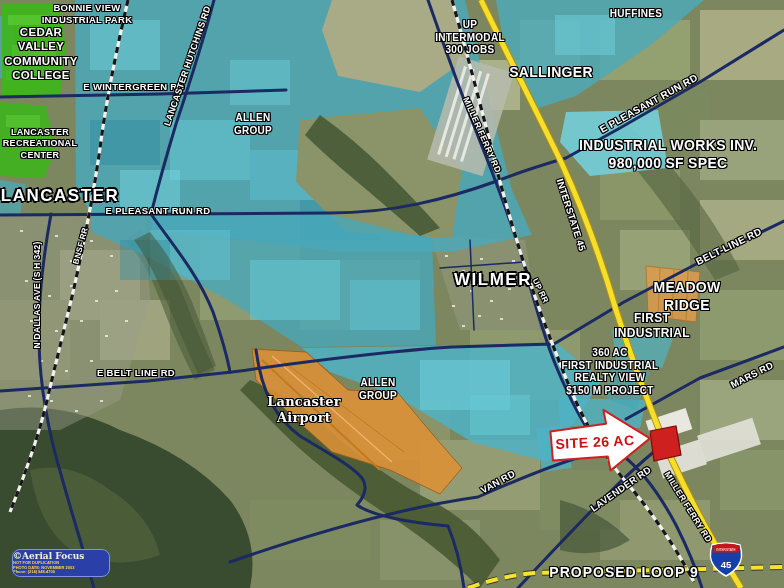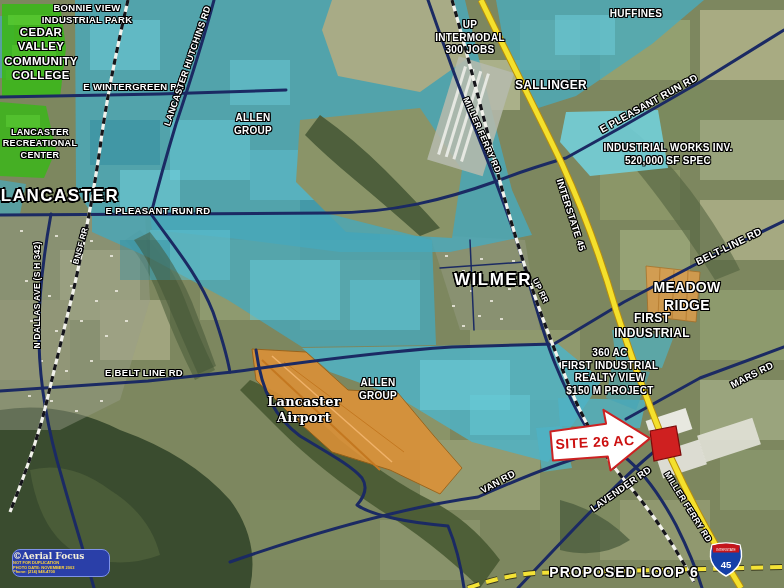--- a/index.html
+++ b/index.html
@@ -292,29 +292,29 @@
   </div>
 
   <div class="lbl" style="left:470px;top:38px;font-size:10px;">
     <div class="ln">UP</div>
     <div class="ln">INTERMODAL</div>
     <div class="ln">300 JOBS</div>
   </div>
 
   <div class="lbl" style="left:636px;top:14px;font-size:10px;">HUFFINES</div>
 
-  <div class="lbl" style="left:551px;top:85px;font-size:12px;">SALLINGER</div>
+  <div class="lbl" style="left:551px;top:73px;font-size:14px;">SALLINGER</div>
 
   <div class="lbl" style="left:482px;top:135px;font-size:8.5px;transform:translate(-50%,-50%) rotate(66deg);">MILLER FERRY RD</div>
 
   <div class="lbl" style="left:649px;top:104px;font-size:10px;transform:translate(-50%,-50%) rotate(-29deg);">E PLEASANT RUN RD</div>
 
-  <div class="lbl" style="left:668px;top:154px;font-size:10px;">
+  <div class="lbl" style="left:668px;top:154px;font-size:14px;">
     <div class="ln">INDUSTRIAL WORKS INV.</div>
-    <div class="ln">520,000 SF SPEC</div>
+    <div class="ln">980,000 SF SPEC</div>
   </div>
 
   <div class="lbl" style="left:571px;top:215px;transform:translate(-50%,-50%) rotate(72deg);">INTERSTATE 45</div>
 
   <div class="lbl" style="left:729px;top:247px;font-size:10px;transform:translate(-50%,-50%) rotate(-26deg);">BELT-LINE RD</div>
 
   <div class="lbl" style="left:687px;top:296px;font-size:14px;">
     <div class="ln">MEADOW</div>
     <div class="ln">RIDGE</div>
   </div>
@@ -328,21 +328,21 @@
 
   <div class="lbl" style="left:540px;top:291px;font-size:8px;transform:translate(-50%,-50%) rotate(64deg);">UP RR</div>
 
   <div class="lbl" style="left:610px;top:372px;font-size:10px;">
     <div class="ln">360 AC</div>
     <div class="ln">FIRST INDUSTRIAL</div>
     <div class="ln">REALTY VIEW</div>
     <div class="ln">$150 M PROJECT</div>
   </div>
 
-  <div class="lbl" style="left:144px;top:373px;">E BELT LINE RD</div>
+  <div class="lbl" style="left:136px;top:373px;">E BELT LINE RD</div>
 
   <div class="lbl" style="left:378px;top:389px;font-size:10px;">
     <div class="ln">ALLEN</div>
     <div class="ln">GROUP</div>
   </div>
 
   <div class="lbl serifed" style="left:304px;top:410px;">
     <div class="ln">Lancaster</div>
     <div class="ln">Airport</div>
   </div>
@@ -350,21 +350,21 @@
   <div class="site-lbl" style="left:595px;top:442px;">SITE 26 AC</div>
 
   <div class="lbl" style="left:498px;top:482px;transform:translate(-50%,-50%) rotate(-29deg);">VAN RD</div>
 
   <div class="lbl" style="left:621px;top:489px;transform:translate(-50%,-50%) rotate(-35deg);">LAVENDER RD</div>
 
   <div class="lbl" style="left:688px;top:507px;font-size:8.5px;transform:translate(-50%,-50%) rotate(58deg);">MILLER FERRY RD</div>
 
   <div class="lbl" style="left:752px;top:375px;transform:translate(-50%,-50%) rotate(-27deg);">MARS RD</div>
 
-  <div class="lbl loop9" style="left:624px;top:573px;">PROPOSED LOOP 6</div>
+  <div class="lbl loop9" style="left:624px;top:573px;">PROPOSED LOOP 9</div>
 
   <div id="watermark">
     <div class="wm-title">©Aerial Focus</div>
     <div class="wm-small">NOT FOR DUPLICATION</div>
     <div class="wm-small">PHOTO DATE: NOVEMBER 2003</div>
     <div class="wm-small">Phone: (214) 948-4700</div>
   </div>
 
 </div>
 

